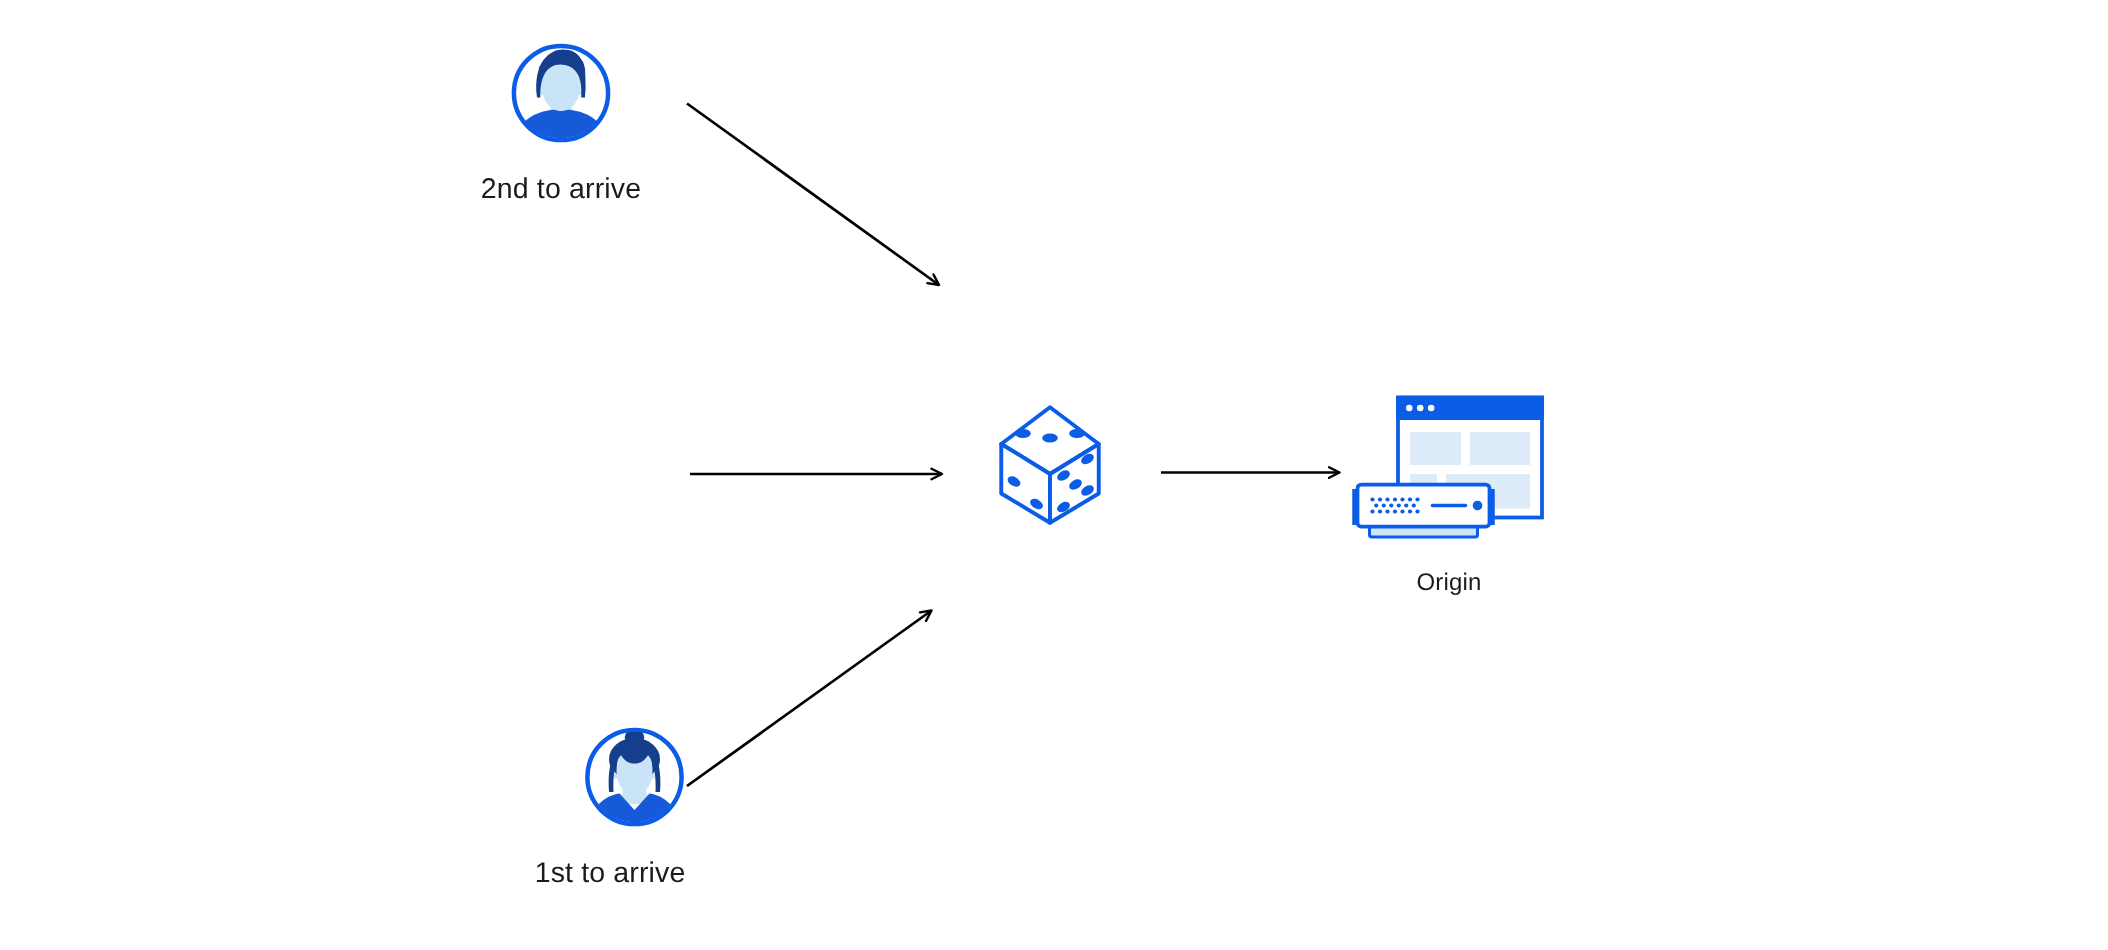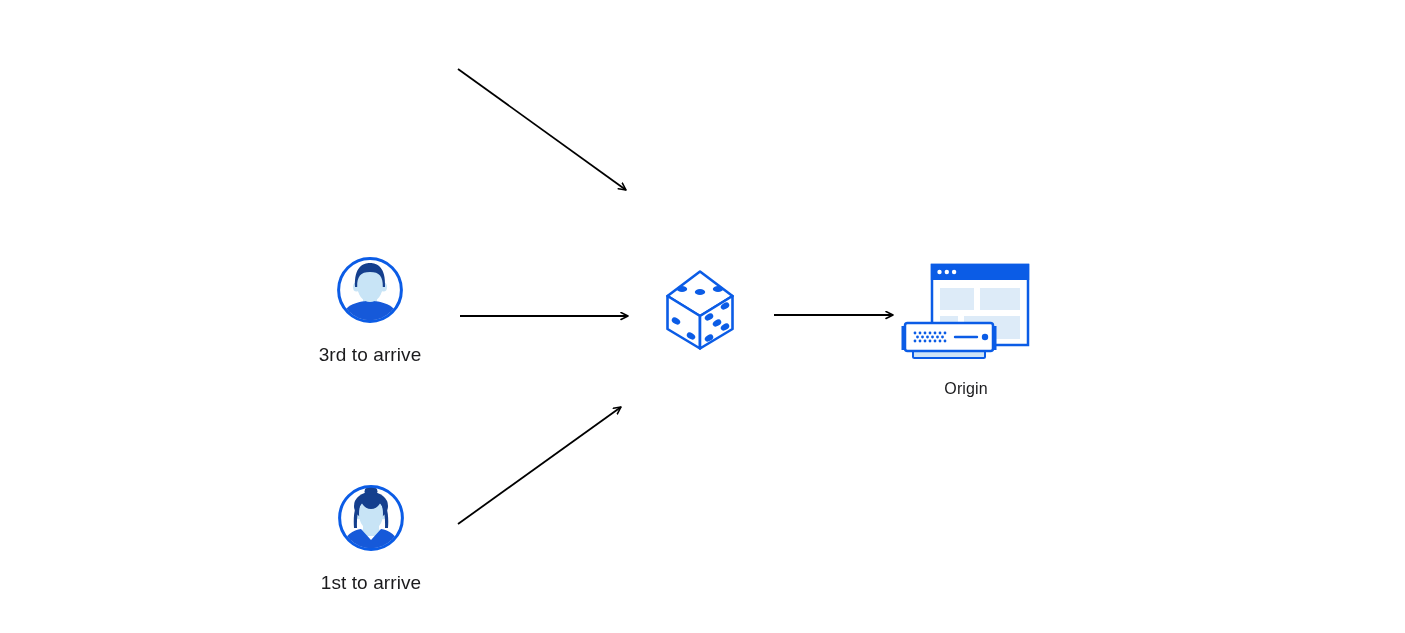--- a/index.html
+++ b/index.html
@@ -37,42 +37,43 @@
       <line x1="460" y1="316" x2="628" y2="316" stroke="#000000" stroke-width="1.8" marker-end="url(#ah)"></line>
     </g>
     <g>
       <line x1="458" y1="524" x2="621" y2="407" stroke="#000000" stroke-width="1.8" marker-end="url(#ah)"></line>
     </g>
     <g>
       <line x1="774" y1="315" x2="893" y2="315" stroke="#000000" stroke-width="1.8" marker-end="url(#ah)"></line>
     </g>
   </svg>
 
-
-  <div class="node client-node" style="left:284px;top:256px;">
+  <div class="node client-node" style="left:288px;top:28px;">
     <svg class="avatar" viewBox="0 0 68 68">
       <defs>
-          <clipPath id="clipB">
+          <clipPath id="clipA">
             <circle cx="34" cy="34" r="30.2"></circle>
           </clipPath>
         </defs>
       <circle cx="34" cy="34" r="31.4" fill="#ffffff" stroke="#0b5ce6" stroke-width="3"></circle>
-      <g clip-path="url(#clipB)">
+      <g clip-path="url(#clipA)">
         <rect x="27" y="34" width="14" height="16" fill="#c8e4f6"></rect>
         <path d="M2,68 C6,51 18,45 34,45 C50,45 62,51 66,68 Z" fill="#1659d9"></path>
         <ellipse cx="20.5" cy="31" rx="3.5" ry="4.5" fill="#c8e4f6"></ellipse>
         <ellipse cx="47.5" cy="31" rx="3.5" ry="4.5" fill="#c8e4f6"></ellipse>
-        <path d="M21,28 C21,16 26,11 34,11 C42,11 47,16 47,28 C47,39 41,46 34,46 C27,46 21,39 21,28 Z" fill="#c8e4f6"></path>
-        <path d="M19,31 C18,11 27,7 34,7 C41,7 50,11 49,31 L46.8,31 C47,20.5 43.5,16 34,16 C24.5,16 21,20.5 21.2,31 Z" fill="#153f8d"></path>
+        <path d="M21,29 C21,16 26,11 34,11 C42,11 47,16 47,29 C47,39 41,46 34,46 C27,46 21,39 21,29 Z" fill="#c8e4f6"></path>
+        <path d="M18,37 C15,13 27,5 35,5 C47,5 52,13 50,37 L47.5,37 C48.5,23 44,15.5 34,15 C24,15 19.8,24 20.3,37 Z" fill="#153f8d"></path>
+        <path d="M19,18 C22,8 44,5 48.5,13 C50.5,17 50.5,22 49.5,27 C46,18.5 40,14.5 32,14.5 C26,14.5 21.5,16 19,18 Z" fill="#153f8d"></path>
       </g>
     </svg>
-    <div class="label">3rd to arrive</div>
+    <div class="label">2nd to arrive</div>
   </div>
 
-  <div class="node client-node" style="left:285px;top:484px;">
+
+  <div class="node client-node" style="left:285px;top:484px;align-items:flex-end;">
     <svg class="avatar" viewBox="0 0 68 68">
       <defs>
           <clipPath id="clipC">
             <circle cx="34" cy="34" r="30.2"></circle>
           </clipPath>
         </defs>
       <circle cx="34" cy="34" r="31.4" fill="#ffffff" stroke="#0b5ce6" stroke-width="3"></circle>
       <g clip-path="url(#clipC)">
         <rect x="26" y="40" width="16" height="12" fill="#c8e4f6"></rect>
         <path d="M25,45 L34,57 L43,45 L43,60 L25,60 Z" fill="#c8e4f6"></path>

